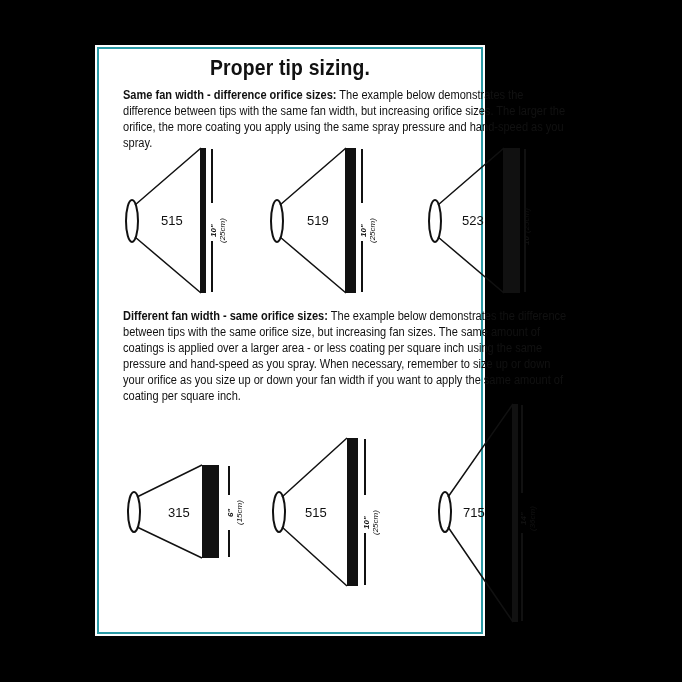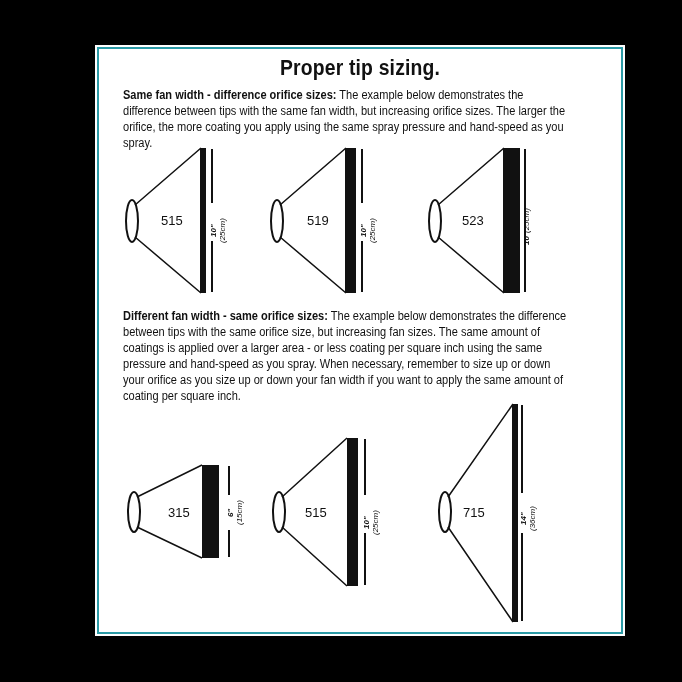--- a/index.html
+++ b/index.html
@@ -1,17 +1,17 @@
 <!DOCTYPE html>
 <html><head>
 <meta charset="utf-8">
 <style>
   html, body { margin: 0; padding: 0; }
   body { width: 682px; height: 682px; background: #000; position: relative; overflow: hidden; font-family: "Liberation Sans", sans-serif; }
-  .panel { position: absolute; left: 95px; top: 45px; width: 493px; height: 591px; background: #fff; padding-left: 37px; }
+  .panel { position: absolute; left: 95px; top: 45px; width: 390px; height: 591px; background: #fff; }
   .panel-border { position: absolute; left: 2px; top: 2px; right: 2px; bottom: 2px; border: 2px solid #2a9aa6; box-sizing: border-box; }
   .title { position: absolute; left: 0; right: 0; top: 10px; text-align: center; font-weight: bold; font-size: 22px; color: #111; letter-spacing: 0.2px; transform: scaleX(0.88); }
   .para { position: absolute; left: 28px; width: 450px; font-size: 12px; line-height: 16px; color: #111; transform-origin: left top; transform: scaleX(0.92); width: 490px; }
   .para b { font-weight: bold; }
   .p1 { top: 42px; }
   .p2 { top: 263px; }
   svg.diagram { position: absolute; left: 0; top: 0; }
   .tip-label { font-family: "Liberation Sans", sans-serif; font-size: 13px; fill: #111; }
   .dim-label { font-family: "Liberation Sans", sans-serif; font-size: 8px; font-style: italic; fill: #111; font-weight: bold; }
   .dim-sub { font-family: "Liberation Sans", sans-serif; font-size: 8px; font-style: italic; fill: #111; }

